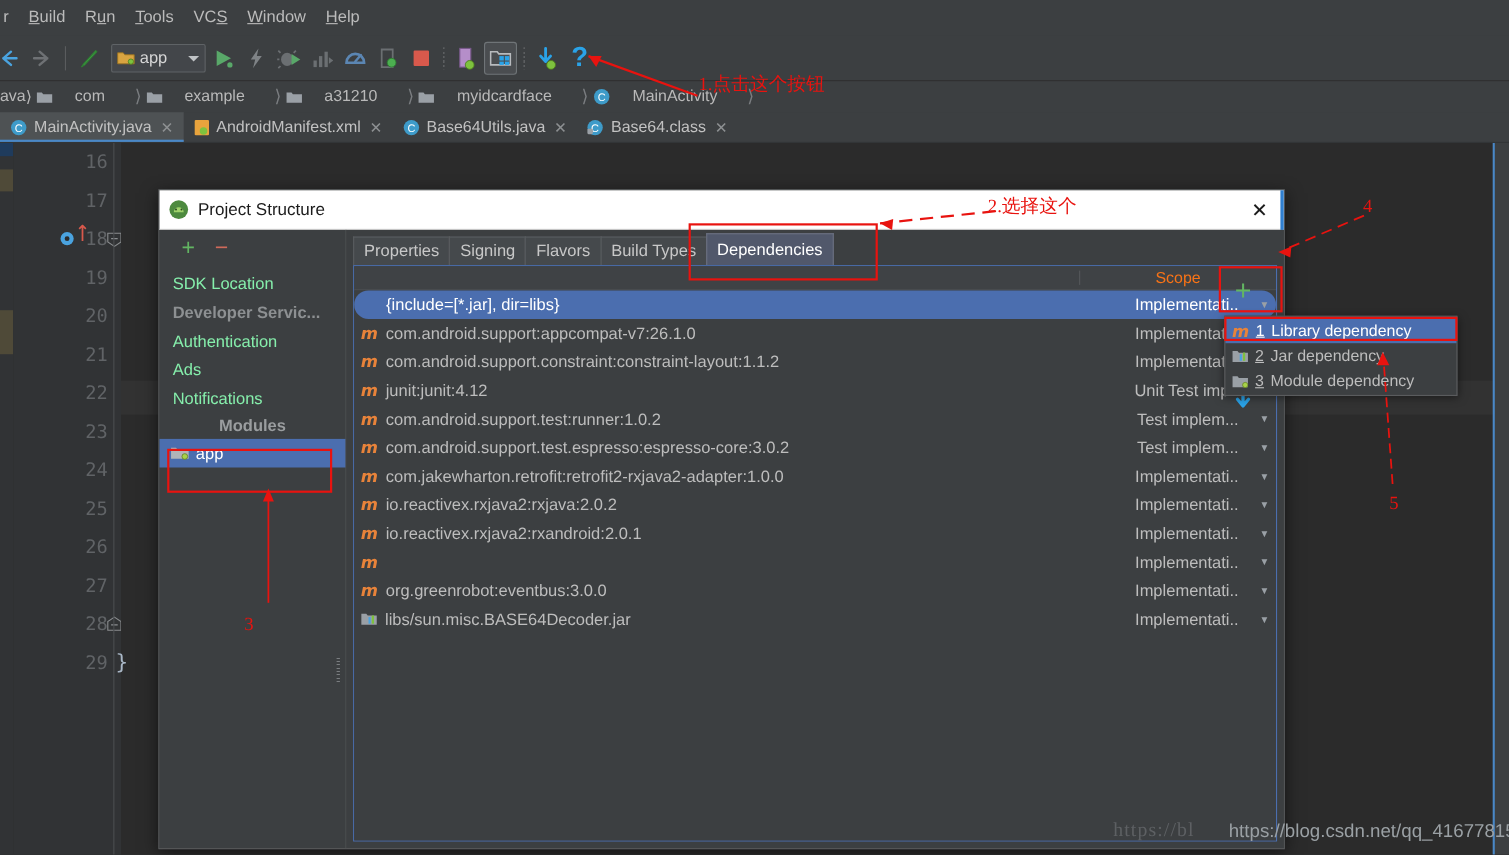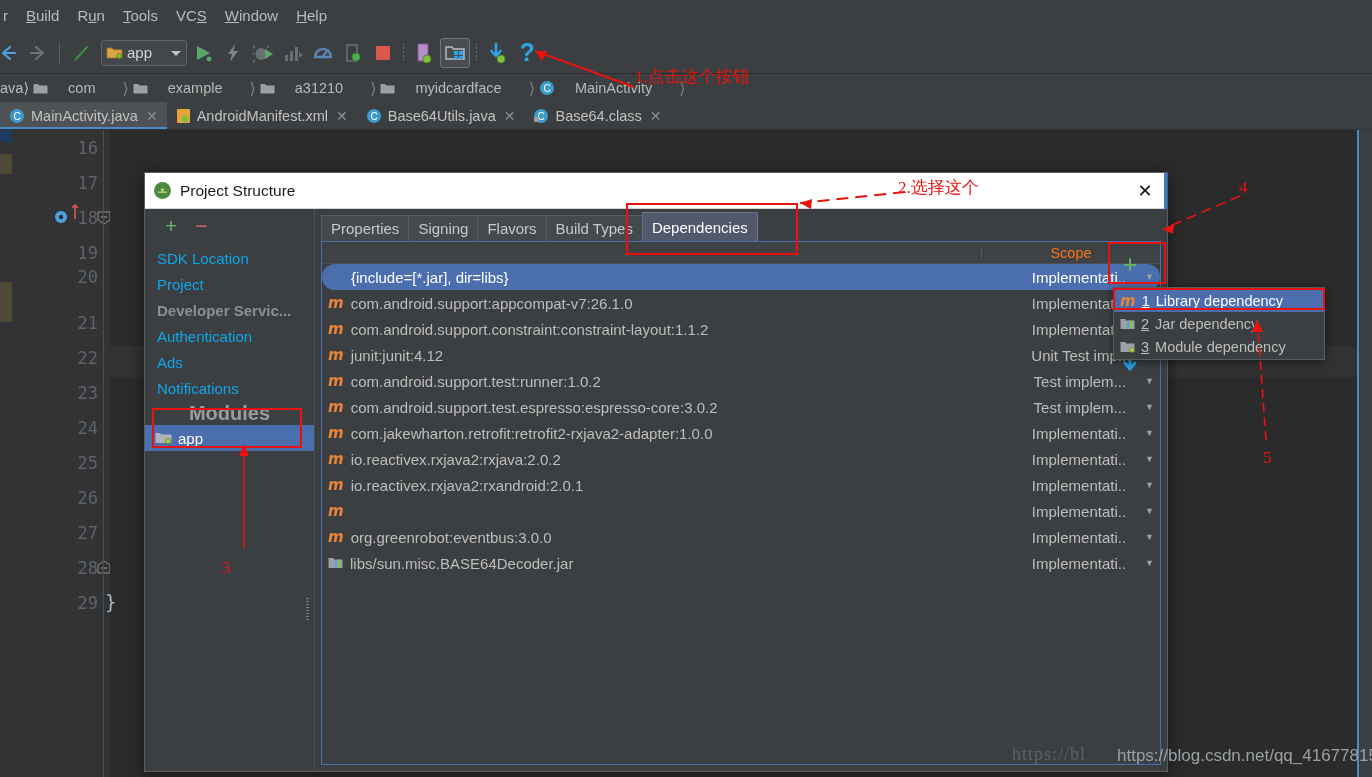--- a/index.html
+++ b/index.html
@@ -114,23 +114,23 @@
 
   .dlg-body { position: absolute; left: 0; top: 36px; right: 0; bottom: 0; display: flex; }
 
   .dlg-left { width: 170px; background: #3c3f41; display: flex; flex-direction: column;
     border-right: 1px solid #4e5153; }
   .pm-row { height: 32px; display: flex; align-items: center; gap: 18px; padding-left: 20px; }
   .pm-plus { color: #62b562; font-size: 21px; line-height: 1; }
   .pm-minus { color: #cf6a5a; font-size: 21px; line-height: 1; }
   .tree { padding-top: 4px; font-size: 15px; }
   .tree .it { height: 26px; display: flex; align-items: center; padding-left: 12px;
-    color: #0ea5e9; }
+    color: #86efac; }
   .tree .it.grp { color: #8d9092; font-weight: bold; }
-  .tree .hdr { color: #9a9d9f; font-weight: bold; font-size: 20px;
+  .tree .hdr { color: #9a9d9f; font-weight: bold; font-size: 15px;
     height: 24px; display: flex; align-items: center; justify-content: center; }
   .tree .it.sel { background: #4b6eaf; color: #ffffff; }
 
   .dlg-right { flex: 1; background: #3c3f41; position: relative; }
   .tabs-row { height: 32px; display: flex; align-items: flex-end; padding-left: 6px; gap: 0; }
   .dtab { height: 26px; padding: 0 9px; display: flex; align-items: center;
     font-size: 15px; color: #c8c8c8; background: #45494c; border: 1px solid #595d60;
     border-bottom: none; margin-right: -1px; }
   .dtab.sel { background: #51586b; color: #ffffff; height: 29px;
     border-color: #6b7180; }
@@ -380,21 +380,21 @@
     <div class="gut-left">
       <div class="gut-mark1"></div>
       <div class="gut-mark2"></div>
       <div class="gut-mark3"></div>
     </div>
     <div class="gutter">
       <span class="lnum" style="top:8px;">16</span>
       <span class="lnum" style="top:43px;">17</span>
       <span class="lnum" style="top:78px;">18</span>
       <span class="lnum" style="top:113px;">19</span>
-      <span class="lnum" style="top:137px;">20</span>
+      <span class="lnum" style="top:148px;">20</span>
       <span class="lnum" style="top:183px;">21</span>
       <span class="lnum" style="top:218px;">22</span>
       <span class="lnum" style="top:253px;">23</span>
       <span class="lnum" style="top:288px;">24</span>
       <span class="lnum" style="top:323px;">25</span>
       <span class="lnum" style="top:358px;">26</span>
       <span class="lnum" style="top:393px;">27</span>
       <span class="lnum" style="top:428px;">28</span>
       <span class="lnum" style="top:463px;">29</span>
 
@@ -448,23 +448,20 @@
 
       <div class="dlg-left">
         <div class="pm-row">
           <span class="pm-plus">+</span>
           <span class="pm-minus">−</span>
         </div>
         <div class="tree">
           <div class="it">
               <span>SDK Location</span>
             </div>
-          <div class="it">
-              <span>Project</span>
-            </div>
           <div class="it grp">
               <span>Developer Servic...</span>
             </div>
           <div class="it">
               <span>Authentication</span>
             </div>
           <div class="it">
               <span>Ads</span>
             </div>
           <div class="it">

